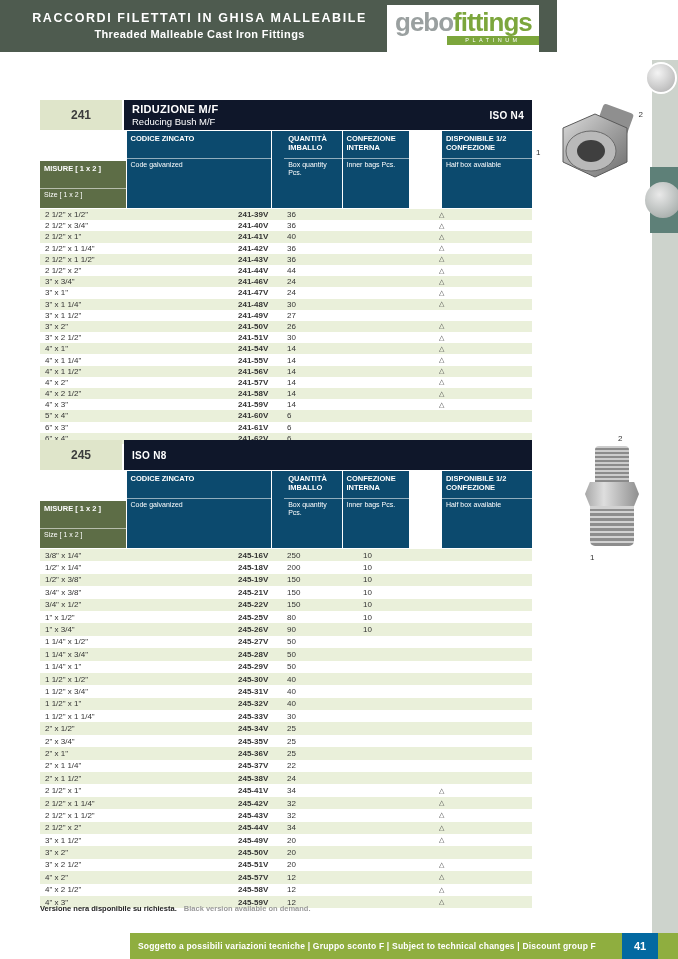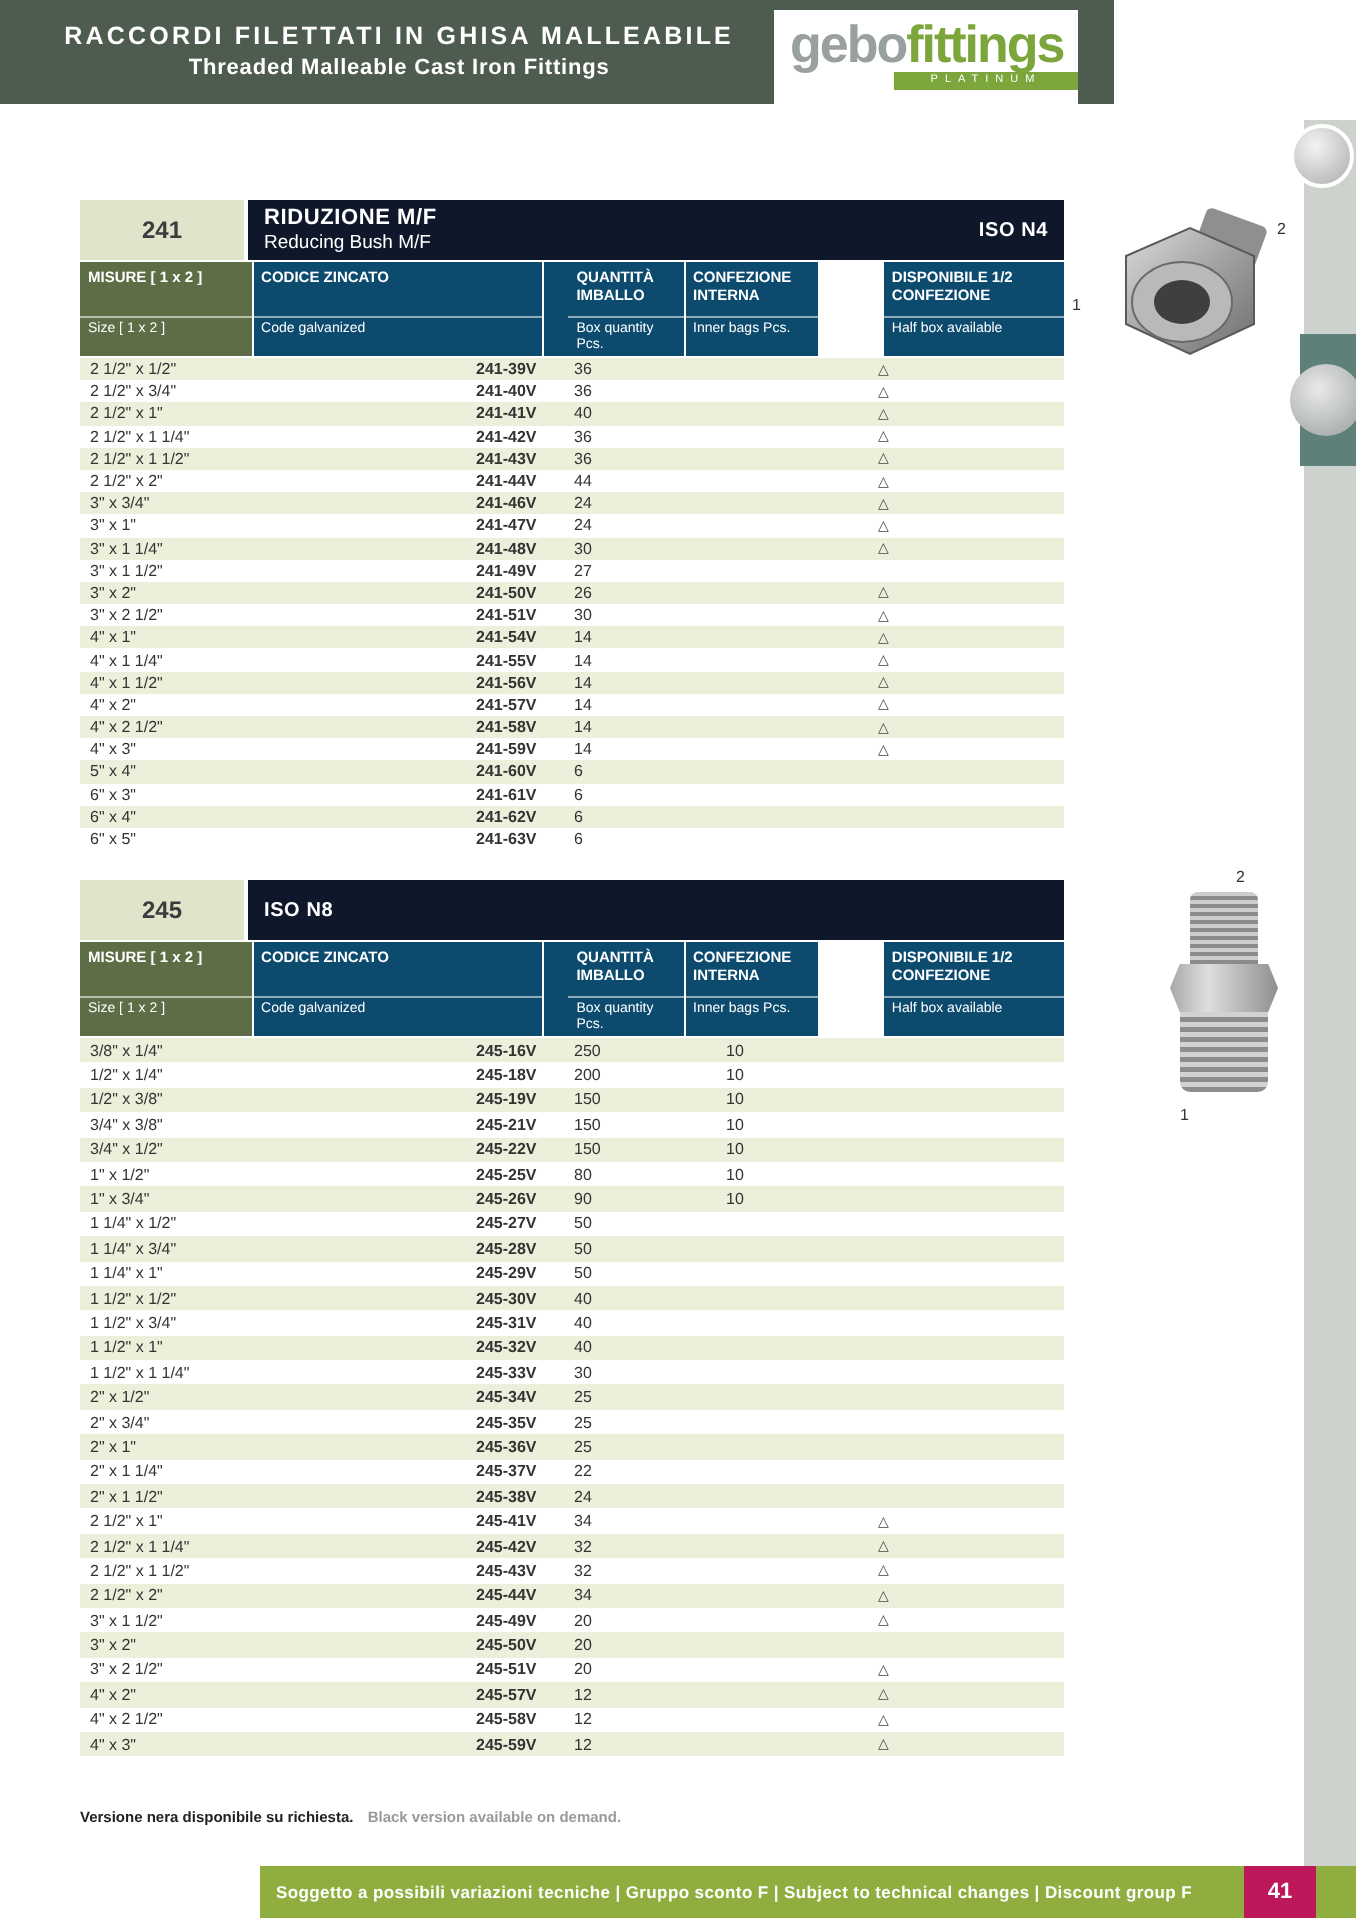--- a/index.html
+++ b/index.html
@@ -38,21 +38,21 @@
     font-size:12px; font-weight:bold; color:#3c3c3c; }
   .t-title-main { flex:1; background:#0f172a; color:#fff; padding:3px 8px; margin-left:2px;
     display:flex; align-items:center; justify-content:space-between; }
   .t-title-it { font-size:11px; font-weight:bold; letter-spacing:0.3px; }
   .t-title-en { font-size:9.5px; margin-top:1px; }
   .t-iso { font-size:10px; font-weight:bold; letter-spacing:0.3px; }
 
   .t-head { display:flex; margin-top:1px; }
   .t-head .col { background:#0c4a6e; color:#fff; border-left:1px solid #fff; }
   .t-head .col:first-child { border-left:none; background:#5d6d46; }
-  .col-size { width:94px; }
+  .col-size { width:94px;margin-top:30px; }
   .col-code { width:160px; }
   .col-qty  { width:76px;padding-left:12px; }
   .col-bags { width:74px; }
   .col-half { width:100px;margin-left:32px; }
   .t-head .main { font-size:7.5px; font-weight:bold; padding:4px 4px 2px; height:27px; line-height:8.5px; }
   .t-head .sub  { font-size:7px; padding:2px 4px 3px; height:20px; line-height:8px; border-top:1px solid rgba(255,255,255,0.55); }
 
   .t-rows { margin-top:1px; }
   .trow { display:flex; align-items:center; }
   .t1 .trow { height:11.2px; }
@@ -86,21 +86,21 @@
 
   
   .footnote { position:absolute; left:40px; top:904px; font-size:7.5px; white-space:nowrap;font-weight:bold; }
   .footnote .it { color:#222; }
   .footnote .en { color:#9a9a9a; margin-left:5px; }
 
   .footer-bar { position:absolute; left:130px; bottom:0; width:548px; height:26px; background:#8fae3f; }
   .footer-text { position:absolute; left:0; right:74px; top:0; bottom:0;
     display:flex; align-items:center; justify-content:center;
     color:#fff; font-size:8.5px; font-weight:bold; letter-spacing:0.2px; white-space:nowrap; }
-  .footer-page { position:absolute; right:20px; top:0; width:36px; height:26px; background:#be185d;
+  .footer-page { position:absolute; right:20px; top:0; width:36px; height:26px; background:#0369a1;
     color:#fff; display:flex; align-items:center; justify-content:center; font-size:11px; font-weight:bold; }
 </style>
 </head>
 <body>
 
 <div class="page">
 
   <div class="header">
     <div class="header-titles">
       <div class="header-title-it">RACCORDI FILETTATI IN GHISA MALLEABILE</div>

